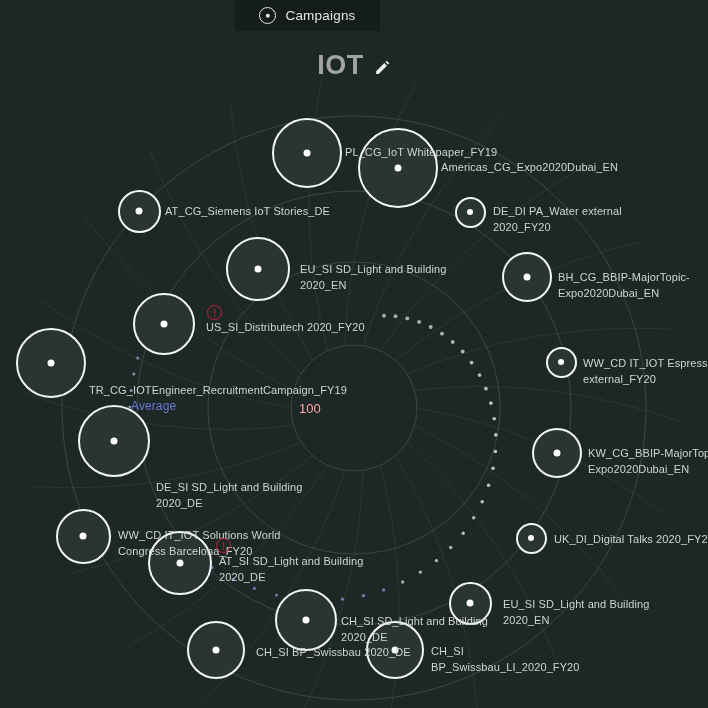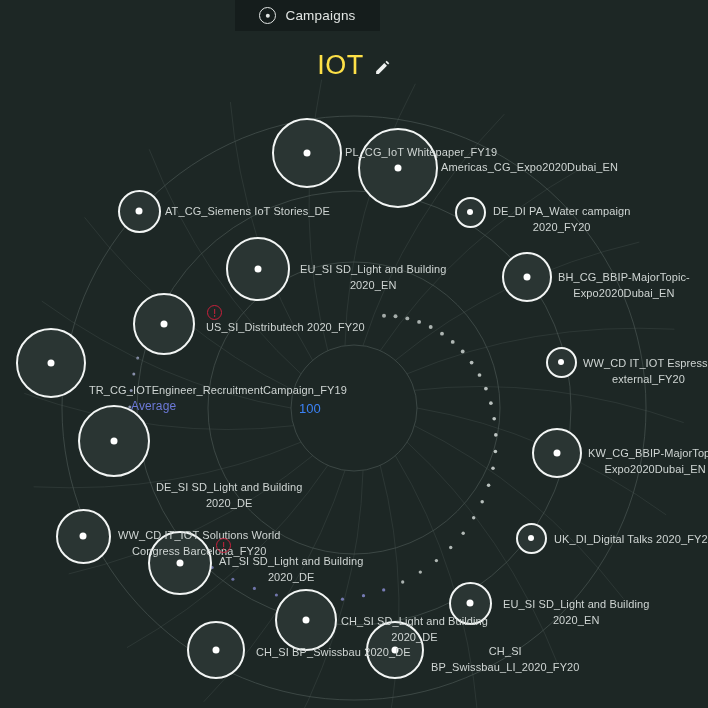--- a/index.html
+++ b/index.html
@@ -3,62 +3,62 @@
 <meta charset="utf-8">
 <style>
   html,body{margin:0;padding:0;}
   body{
     width:708px;height:708px;overflow:hidden;
     background:#1d2725;
     font-family:"Liberation Sans", sans-serif;
     color:#d7dcda;
     position:relative;
   }
-  #stage{position:absolute;inset:0;width:708px;height:708px;overflow:hidden;text-align:center;}
+  #stage{position:absolute;inset:0;width:708px;height:708px;overflow:hidden;}
 
   
   .topbar{
     position:absolute;top:0;left:0;width:708px;height:31px;
   }
   .tab{
     position:absolute;left:235px;top:0;width:145px;height:31px;
     background:#151d1c;
     display:flex;align-items:center;justify-content:center;gap:9px;
   }
   .tab-label{font-size:13.5px;color:#e2e6e4;letter-spacing:.2px;}
   .tab-icon{width:15px;height:15px;border:1.6px solid #e2e6e4;border-radius:50%;
             position:relative;flex:none;}
   .tab-icon::after{content:"";position:absolute;left:50%;top:50%;
             width:4.4px;height:4.4px;border-radius:50%;background:#e2e6e4;
             transform:translate(-50%,-50%);}
 
   
   .title-wrap{position:absolute;left:0;top:50px;width:708px;
               display:flex;align-items:center;justify-content:center;gap:10px;}
-  .title{font-size:27px;font-weight:400;color:#fde047;letter-spacing:.5px;}
+  .title{font-size:27px;font-weight:700;color:#a3a3a3;letter-spacing:.5px;}
   .pencil{width:17px;height:17px;display:block;margin-top:4px;}
 
   
   #viz{position:absolute;left:0;top:0;width:708px;height:708px;}
 
   
   .bubble{position:absolute;border-radius:50%;
           border:2.4px solid #f2f5f4;
           background:#2a3533;
           box-sizing:border-box;}
   .bubble::after{content:"";position:absolute;left:50%;top:50%;
           width:7px;height:7px;border-radius:50%;background:#ffffff;
           transform:translate(-50%,-50%);}
   .bubble.sm::after{width:6px;height:6px;}
 
   
   .lbl{position:absolute;font-size:11px;line-height:15.5px;
        color:#cfd5d3;white-space:pre;letter-spacing:.1px;}
   .lbl.avg{color:#6c79d8;font-size:12px;}
-  .ctr-num{position:absolute;font-size:13px;color:#3b82f6;}
+  .ctr-num{position:absolute;font-size:13px;color:#fca5a5;}
 
   
   .alert{position:absolute;width:15px;height:15px;border-radius:50%;
          border:1.7px solid #c8203c;box-sizing:border-box;}
   .alert::before{content:"";position:absolute;left:50%;top:2.6px;
          width:1.7px;height:5.4px;background:#c8203c;transform:translateX(-50%);}
   .alert::after{content:"";position:absolute;left:50%;top:9.4px;
          width:1.7px;height:1.7px;background:#c8203c;transform:translateX(-50%);}
 </style>
 </head>
@@ -180,21 +180,21 @@
       <div class="bubble" style="left: 148px; top: 531px; width: 64px; height: 64px;"></div>
       <div class="bubble" style="left: 275px; top: 589px; width: 62px; height: 62px;"></div>
       <div class="bubble" style="left: 448.5px; top: 581.5px; width: 43px; height: 43px;"></div>
       <div class="bubble" style="left: 187px; top: 621px; width: 58px; height: 58px;"></div>
       <div class="bubble" style="left: 366px; top: 621px; width: 58px; height: 58px;"></div>
     </div>
   <div id="labels">
       <div class="lbl" style="left: 345px; top: 145px;">PL_CG_IoT Whitepaper_FY19</div>
       <div class="lbl" style="left: 441px; top: 160px;">Americas_CG_Expo2020Dubai_EN</div>
       <div class="lbl" style="left: 165px; top: 204px;">AT_CG_Siemens IoT Stories_DE</div>
-      <div class="lbl" style="left: 493px; top: 204px;">DE_DI PA_Water campaign
+      <div class="lbl" style="left: 493px; top: 204px;">DE_DI PA_Water external
 2020_FY20</div>
       <div class="lbl" style="left: 300px; top: 262px;">EU_SI SD_Light and Building
 2020_EN</div>
       <div class="lbl" style="left: 558px; top: 270px;">BH_CG_BBIP-MajorTopic-
 Expo2020Dubai_EN</div>
       <div class="lbl" style="left: 206px; top: 320px;">US_SI_Distributech 2020_FY20</div>
       <div class="lbl" style="left: 89px; top: 357px; margin-top: 26px;">TR_CG_IOTEngineer_RecruitmentCampaign_FY19</div>
       <div class="lbl" style="left: 583px; top: 356px;">WW_CD IT_IOT Espresso
 external_FY20</div>
       <div class="lbl" style="left: 156px; top: 436px; margin-top: 44px;">DE_SI SD_Light and Building

